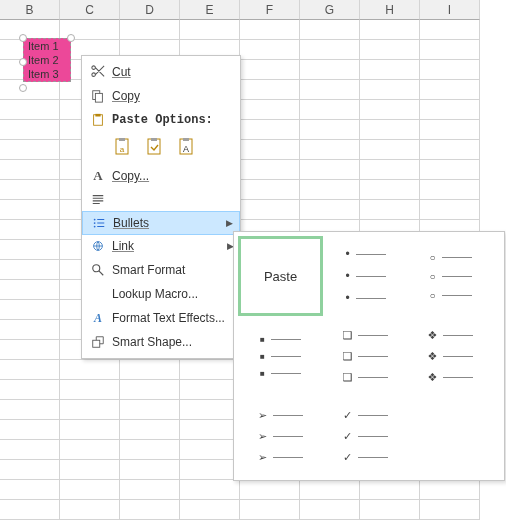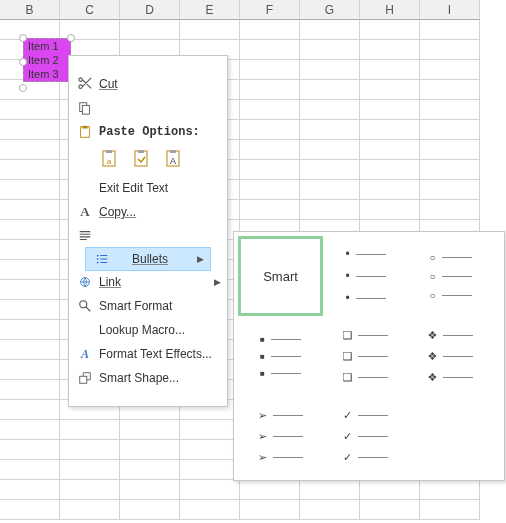--- a/index.html
+++ b/index.html
@@ -7,28 +7,28 @@
 
 
 .grid { position: absolute; top: 0; left: 0; }
 .colhdr { display: flex; height: 20px; }
 .colhdr div { width: 60px; border-right: 1px solid #d4d4d4; border-bottom: 1px solid #ababab; background: #f0f0f0; text-align: center; line-height: 20px; color: #555; }
 .rows { }
 .row { display: flex; height: 20px; }
 .cell { width: 60px; height: 20px; border-right: 1px solid #d4d4d4; border-bottom: 1px solid #d4d4d4; }
 
 
-.textbox { position: absolute; top: 38px; left: 23px; width: 48px; border: 1px dashed #9a9a9a; background: #d946ef; }
+.textbox { position: absolute; top: 38px; left: 23px; width: 48px; border: 1px dashed #9a9a9a; background: #ec4899; }
 .textbox div { padding: 1px 4px; font-size: 11px; color: #333; }
 .handle { position: absolute; width: 8px; height: 8px; background: #fff; border: 1px solid #b0b0b0; border-radius: 50%; }
 
 
-.menu { position: absolute; top: 55px; left: 68px; width: 160px; background: #fff; border: 1px solid #c6c6c6; box-shadow: 2px 2px 4px rgba(0,0,0,0.15); padding: 16px 0; }
+.menu { position: absolute; top: 55px; left: 81px; width: 160px; background: #fff; border: 1px solid #c6c6c6; box-shadow: 2px 2px 4px rgba(0,0,0,0.15); padding: 4px 0; }
 .mi { display: flex; align-items: center; height: 24px; padding: 0 6px; position: relative; }
-.mi.hl { background: #cce8ff; border: 1px solid #99d1ff; margin: -1px 16px; gap: 16px; }
+.mi.hl { background: #cce8ff; border: 1px solid #99d1ff; margin: -1px 0; }
 .mi .ic { width: 20px; display: flex; justify-content: center; align-items: center; color: #555; }
 .mi .lbl { flex: 1; padding-left: 4px; color: #333; }
 .mi .arr { font-size: 9px; color: #555; }
 .mi.hdr .lbl { font-weight: bold; font-family: Liberation Mono, monospace; }
 .pasteopts { display: flex; padding: 2px 0 4px 28px; gap: 6px; }
 .pic { width: 26px; height: 26px; border: 1px solid transparent; display:flex; align-items:center; justify-content:center; }
 .u { text-decoration: underline; text-decoration-color: #888; }
 
 
 .gallery { position: absolute; top: 231px; left: 233px; width: 272px; background: #fff; border: 1px solid #c6c6c6; box-shadow: 2px 2px 4px rgba(0,0,0,0.15); padding: 4px; }
@@ -330,20 +330,21 @@
       </span>
     <span class="lbl"><span class="u">Cut</span></span>
   </div>
   <div class="mi">
     <span class="ic">
         <svg width="14" height="14" viewBox="0 0 16 16">
           <rect x="2" y="2" width="8" height="10" fill="none" stroke="#555"></rect>
           <rect x="5" y="5" width="8" height="10" fill="#fff" stroke="#555"></rect>
         </svg>
       </span>
+    <span class="lbl"><span class="u">Copy</span></span>
   </div>
   <div class="mi hdr">
     <span class="ic">
         <svg width="14" height="14" viewBox="0 0 16 16">
           <rect x="3" y="2" width="10" height="12" fill="none" stroke="#b8860b"></rect>
           <rect x="5" y="1" width="6" height="3" fill="#b8860b"></rect>
         </svg>
       </span>
     <span class="lbl">Paste Options:</span>
   </div>
@@ -364,24 +365,20 @@
       </div>
     <div class="pic">
         <svg width="20" height="20" viewBox="0 0 20 20">
           <rect x="3" y="2" width="12" height="15" fill="none" stroke="#b8860b"></rect>
           <rect x="6" y="1" width="6" height="3" fill="#a0a0a0"></rect>
           <text x="9" y="15" font-size="9" fill="#333" text-anchor="middle">A</text>
         </svg>
       </div>
   </div>
   <div class="mi">
-    <span class="ic"></span>
-    <span class="lbl"><span>Exit Edit Text</span></span>
-  </div>
-  <div class="mi">
     <span class="ic">
         <b style="font-family:serif;font-size:13px;color:#555">A</b>
       </span>
     <span class="lbl"><span class="u">Copy...</span></span>
   </div>
   <div class="mi">
     <span class="ic">
         <svg width="14" height="14" viewBox="0 0 16 16">
           <path d="M2 3h12M2 6h12M2 9h12M2 12h8" stroke="#555" stroke-width="1.2"></path>
         </svg>
@@ -435,21 +432,21 @@
           <path d="M6 6V2h8v8h-4" fill="none" stroke="#555"></path>
         </svg>
       </span>
     <span class="lbl"><span>Smart Shape...</span></span>
   </div>
 </div>
 
 <div class="gallery">
   <div class="grow">
     <div class="gitem sel none">
-        <span>Smart</span>
+        <span>Paste</span>
       </div>
     <div class="gitem">
       <div class="bline">
           <span style="font-size:12px">•</span>
           <span class="bl"></span>
         </div>
       <div class="bline">
           <span style="font-size:12px">•</span>
           <span class="bl"></span>
         </div>

